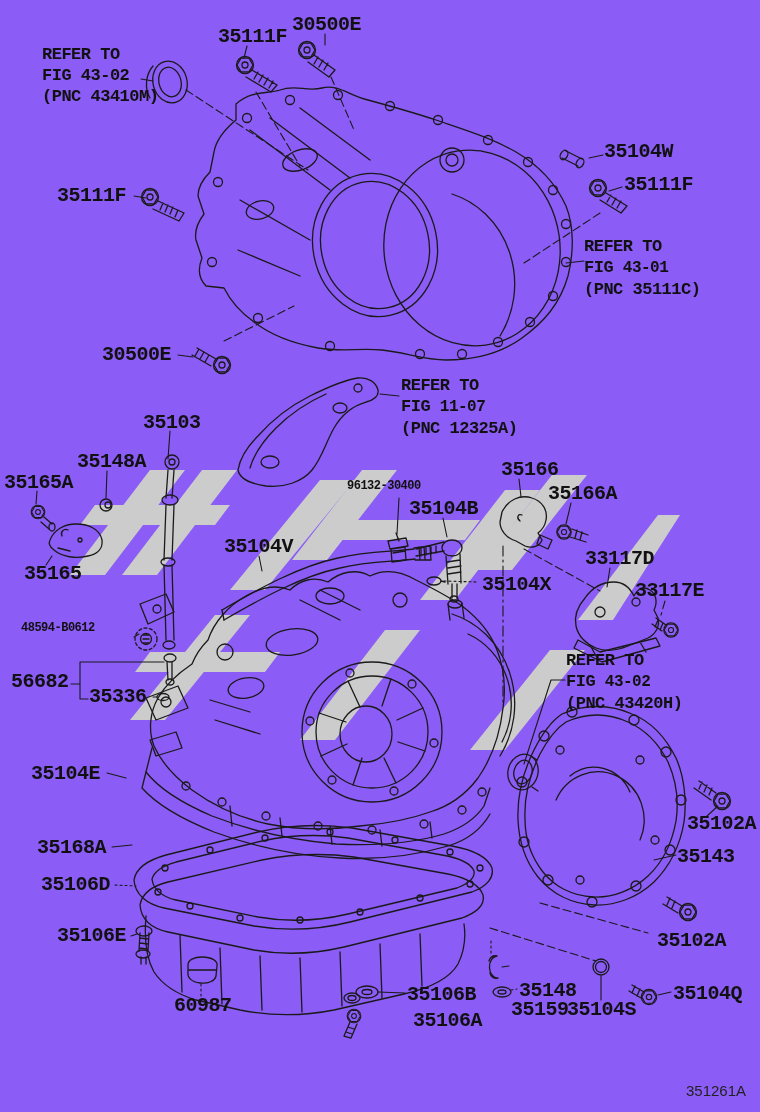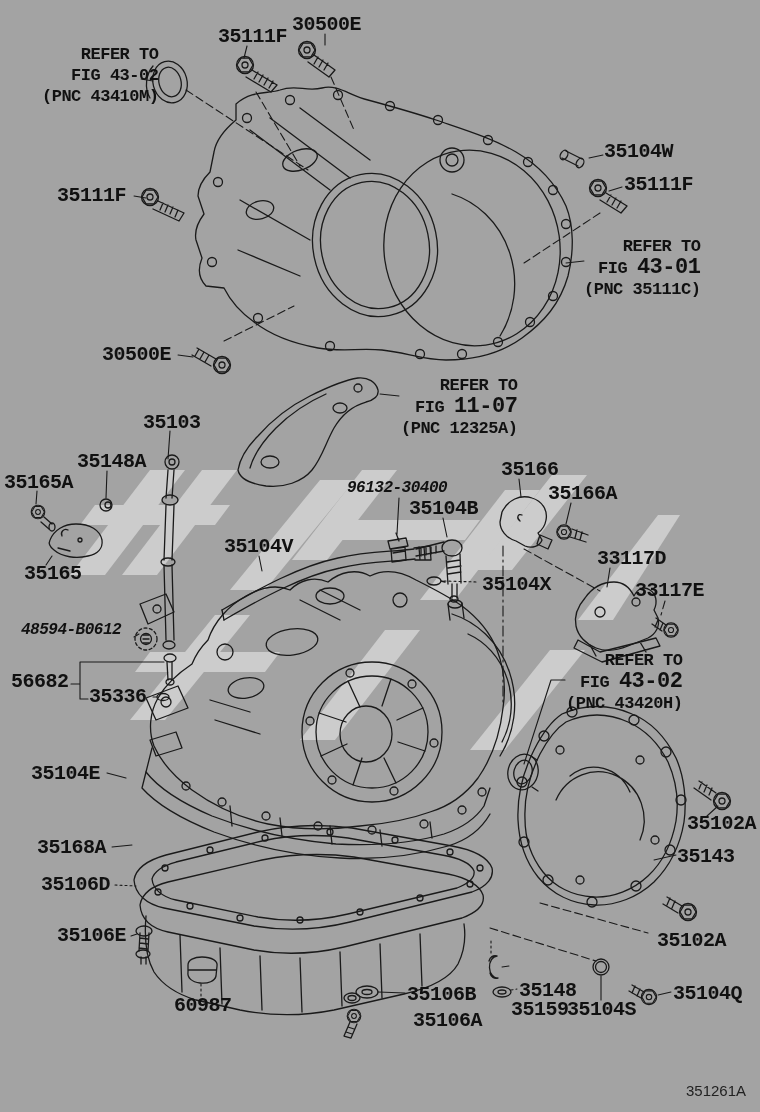--- a/index.html
+++ b/index.html
@@ -1,24 +1,24 @@
 <!DOCTYPE html>
 <html><head>
 <meta charset="utf-8">
 <style>
   html,body{margin:0;padding:0;background:#fff;}
-  #canvas{position:relative;width:760px;height:1112px;background:#a3a3a3;overflow:hidden;
-          font-family:"Liberation Mono",monospace;text-align:right;}
+  #canvas{position:relative;width:760px;height:1112px;background:#8b5cf6;overflow:hidden;
+          font-family:"Liberation Mono",monospace;}
   #art{position:absolute;left:0;top:0;z-index:1;}
   .part-label{position:absolute;z-index:3;font:bold 20px/1 "Liberation Mono",monospace;
               color:#111;white-space:nowrap;letter-spacing:-0.5px;cursor:default;}
-  .part-label.long{font-size:16px;font-style:italic;}
+  .part-label.long{font-size:12px;}
   .refer{position:absolute;z-index:3;font:bold 17px/21px "Liberation Mono",monospace;
          color:#111;white-space:nowrap;letter-spacing:-0.5px;}
-  .refer .fignum{font-size:22px;}
+  .refer .fignum{font-size:16px;}
   .doc-number{position:absolute;z-index:3;font:15px "Liberation Sans",sans-serif;color:#222;}
 </style>
 </head>
 <body>
 
 <div id="canvas">
 
 <svg id="art" width="760" height="1112" viewBox="0 0 760 1112">
   <defs>
     <g id="bolthead" stroke="#1a1a1a" fill="none" stroke-width="1.3">
@@ -361,21 +361,21 @@
 <div class="part-label" style="left:143px;top:413px">35103</div>
 <div class="part-label" style="left:77px;top:452px">35148A</div>
 <div class="part-label" style="left:4px;top:473px">35165A</div>
 <div class="part-label" style="left:24px;top:564px">35165</div>
 <div class="part-label long" style="left:347px;top:480px">96132-30400</div>
 <div class="part-label" style="left:409px;top:499px">35104B</div>
 <div class="part-label" style="left:501px;top:460px">35166</div>
 <div class="part-label" style="left:548px;top:484px">35166A</div>
 <div class="part-label" style="left:224px;top:537px">35104V</div>
 <div class="part-label" style="left:482px;top:575px">35104X</div>
-<div class="part-label" style="left:597px;top:549px">33117D</div>
+<div class="part-label" style="left:585px;top:549px">33117D</div>
 <div class="part-label" style="left:635px;top:581px">33117E</div>
 <div class="part-label long" style="left:21px;top:622px">48594-B0612</div>
 <div class="part-label" style="left:11px;top:672px">56682</div>
 <div class="part-label" style="left:89px;top:687px">35336</div>
 <div class="part-label" style="left:31px;top:764px">35104E</div>
 <div class="part-label" style="left:37px;top:838px">35168A</div>
 <div class="part-label" style="left:41px;top:875px">35106D</div>
 <div class="part-label" style="left:57px;top:926px">35106E</div>
 <div class="part-label" style="left:174px;top:996px">60987</div>
 <div class="part-label" style="left:407px;top:985px">35106B</div>

